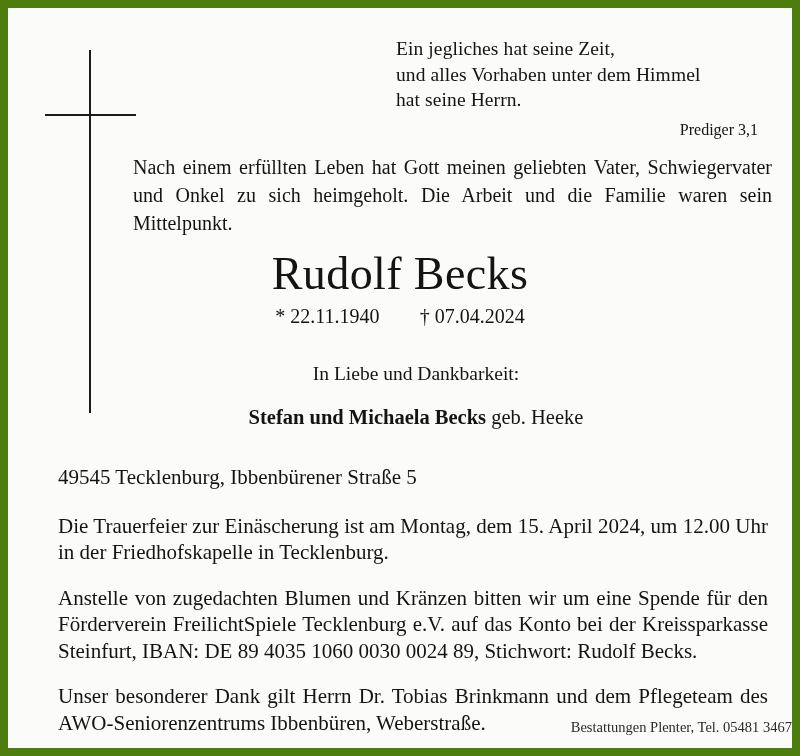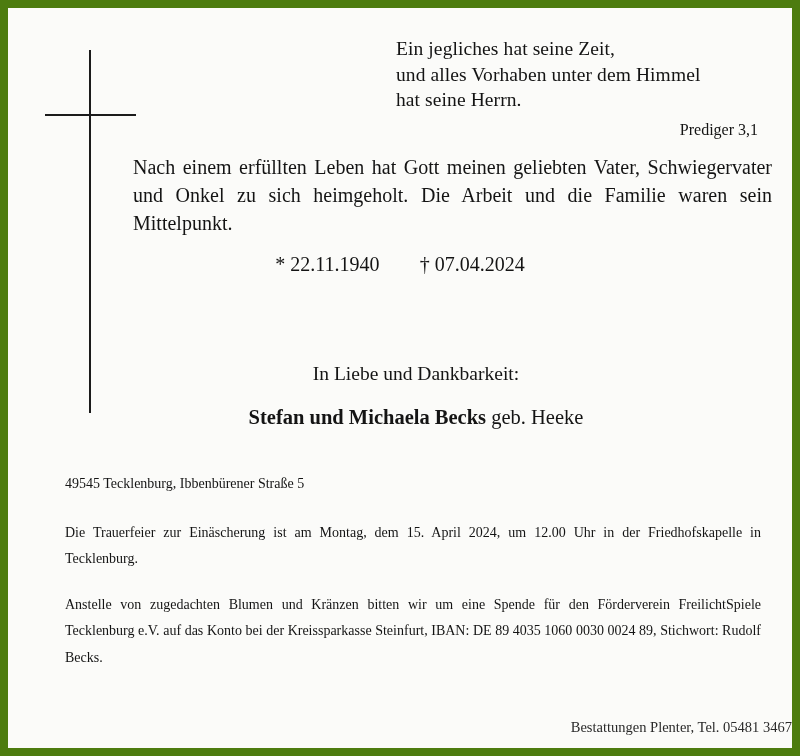--- a/index.html
+++ b/index.html
@@ -140,22 +140,22 @@
   }
 
   
   .lower {
     position: absolute;
     left: 46px;
     top: 452px;
     width: 718px;
   }
   .lower p {
-    margin: 11px;
-    font-size: 14px;
+    margin: 4px;
+    font-size: 21px;
     line-height: 26.5px;
     text-align: justify;
     text-justify: inter-word;
   }
   .lower p.addr {
     margin-bottom: 22px;
     text-align: left;
   }
   .lower p.block {
     margin-bottom: 19px;
@@ -190,38 +190,40 @@
     <div class="epigraph">
       <div class="line">Ein jegliches hat seine Zeit,</div>
       <div class="line">und alles Vorhaben unter dem Himmel</div>
       <div class="line">hat seine Herrn.</div>
       <div class="source">Prediger 3,1</div>
     </div>
 
     <div class="intro">Nach einem erfüllten Leben hat Gott meinen geliebten Vater, Schwiegervater und Onkel zu sich heimgeholt. Die Arbeit und die Familie waren sein Mittelpunkt.</div>
 
     <div class="name-block">
+      <div class="name">Rudolf Becks</div>
       <div class="dates">
         <span>*</span>
         <span>22.11.1940</span>
         <span class="gap"></span>
         <span>†</span>
         <span>07.04.2024</span>
       </div>
     </div>
 
     <div class="dedication">
       <div class="lead">In Liebe und Dankbarkeit:</div>
       <div class="survivors">
         <span class="bold">Stefan und Michaela Becks</span><span class="reg"> geb. Heeke</span>
       </div>
     </div>
 
     <div class="lower">
       <p class="addr">49545 Tecklenburg, Ibbenbürener Straße 5</p>
       <p class="block">Die Trauerfeier zur Einäscherung ist am Montag, dem 15. April 2024, um 12.00 Uhr in der Friedhofskapelle in Tecklenburg.</p>
       <p class="block">Anstelle von zugedachten Blumen und Kränzen bitten wir um eine Spende für den Förderverein FreilichtSpiele Tecklenburg e.V. auf das Konto bei der Kreissparkasse Steinfurt, IBAN: DE 89 4035 1060 0030 0024 89, Stichwort: Rudolf Becks.</p>
+      <p class="last">Unser besonderer Dank gilt Herrn Dr. Tobias Brinkmann und dem Pflegeteam des AWO-Seniorenzentrums Ibbenbüren, Weberstraße.</p>
     </div>
 
     <div class="footer">Bestattungen Plenter, Tel. 05481 3467</div>
 
   </div>
 </div>
 
 </body></html>

